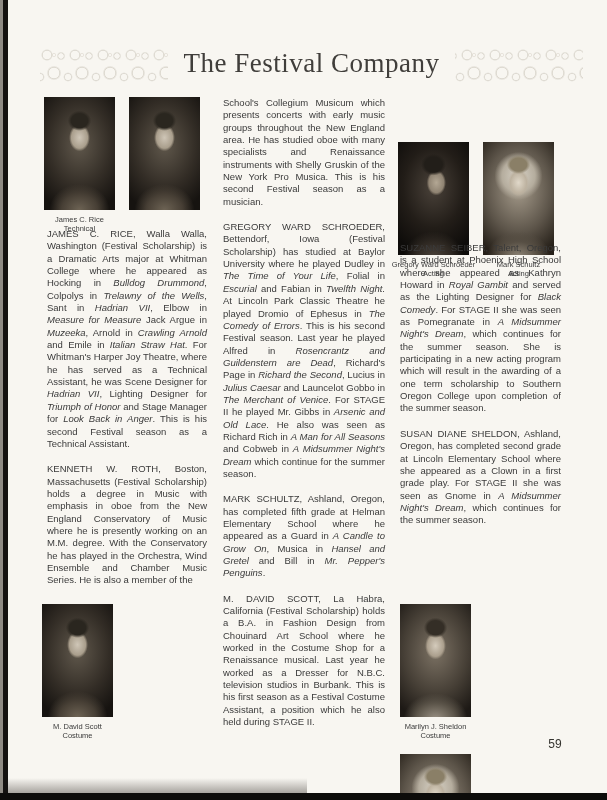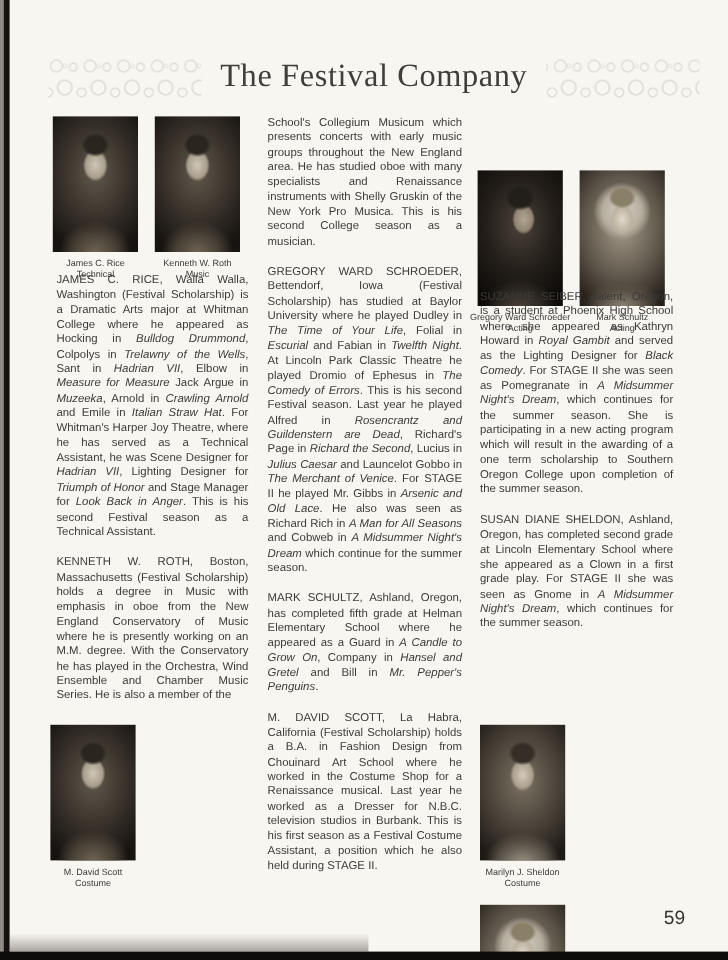--- a/index.html
+++ b/index.html
@@ -70,22 +70,22 @@
     radial-gradient(ellipse 54px 72px at 50% 42%, #7c7264 0%, #453e35 60%, #1d1915 100%);}
   .ph-light{background:
     radial-gradient(ellipse 15px 12px at 50% 20%, #8a7f67 0%, #8a7f67 55%, rgba(138,127,103,0) 78%),
     radial-gradient(ellipse 13px 17px at 50% 36%, #e0d8c9 0%, #bdb2a0 62%, rgba(170,160,140,0) 80%),
     radial-gradient(ellipse 30px 30px at 50% 30%, #d8d2c6 0%, #b5ad9e 55%, rgba(180,170,155,0) 80%),
     radial-gradient(ellipse 32px 26px at 50% 102%, #8f8678 0%, #574f44 60%, rgba(40,35,29,0) 100%),
     radial-gradient(ellipse 54px 72px at 50% 42%, #a49a8a 0%, #5d554a 60%, #262019 100%);}
   .cap{margin-top:5px;width:120px;margin-left:-24.5px;margin-right:-24.5px;
     text-align:center;color:var(--text);font-size:7.5px;line-height:9.2px;}
   .cap-role{}
-  .page-num{position:absolute;top:757px;left:539px;width:32px;text-align:right;
-    font-size:16px;color:#35342f;}
+  .page-num{position:absolute;top:737px;left:539px;width:32px;text-align:center;
+    font-size:12px;color:#35342f;}
 </style>
 </head>
 <body>
 
 <div class="page">
 
   <div class="edge-gray"></div>
   <div class="edge-black"></div>
 
   <div class="band">
@@ -95,24 +95,20 @@
   <div class="photos photos-top-left">
     <figure class="fig">
       <div class="ph ph-std"></div>
       <figcaption class="cap">
         <div class="cap-name">James C. Rice</div>
         <div class="cap-role">Technical</div>
       </figcaption>
     </figure>
     <figure class="fig">
       <div class="ph ph-std"></div>
-      <figcaption class="cap">
-        <div class="cap-name">Kenneth W. Roth</div>
-        <div class="cap-role">Music</div>
-      </figcaption>
     </figure>
   </div>
 
   <div class="photos photos-top-right">
     <figure class="fig">
       <div class="ph ph-dark"></div>
       <figcaption class="cap">
         <div class="cap-name">Gregory Ward Schroeder</div>
         <div class="cap-role">Acting</div>
       </figcaption>
@@ -125,23 +121,23 @@
       </figcaption>
     </figure>
   </div>
 
   <div class="col col-left">
     <p class="bio"><span>JAMES C. RICE, Walla Walla, Washington (Festival Scholarship) is a Dramatic Arts major at Whitman College where he appeared as Hocking in </span><i>Bulldog Drummond</i><span>, Colpolys in </span><i>Trelawny of the Wells</i><span>, Sant in </span><i>Hadrian VII</i><span>, Elbow in </span><i>Measure for Measure</i><span> Jack Argue in </span><i>Muzeeka</i><span>, Arnold in </span><i>Crawling Arnold</i><span> and Emile in </span><i>Italian Straw Hat</i><span>. For Whitman's Harper Joy Theatre, where he has served as a Technical Assistant, he was Scene Designer for </span><i>Hadrian VII</i><span>, Lighting Designer for </span><i>Triumph of Honor</i><span> and Stage Manager for </span><i>Look Back in Anger</i><span>. This is his second Festival season as a Technical Assistant.</span></p>
     <p class="bio"><span>KENNETH W. ROTH, Boston, Massachusetts (Festival Scholarship) holds a degree in Music with emphasis in oboe from the New England Conservatory of Music where he is presently working on an M.M. degree. With the Conservatory he has played in the Orchestra, Wind Ensemble and Chamber Music Series. He is also a member of the</span></p>
   </div>
 
   <div class="col col-middle">
-    <p class="bio"><span>School's Collegium Musicum which presents concerts with early music groups throughout the New England area. He has studied oboe with many specialists and Renaissance instruments with Shelly Gruskin of the New York Pro Musica. This is his second College season as a musician.</span></p>
+    <p class="bio"><span>School's Collegium Musicum which presents concerts with early music groups throughout the New England area. He has studied oboe with many specialists and Renaissance instruments with Shelly Gruskin of the New York Pro Musica. This is his second Festival season as a musician.</span></p>
     <p class="bio"><span>GREGORY WARD SCHROEDER, Bettendorf, Iowa (Festival Scholarship) has studied at Baylor University where he played Dudley in </span><i>The Time of Your Life</i><span>, Folial in </span><i>Escurial</i><span> and Fabian in </span><i>Twelfth Night</i><span>. At Lincoln Park Classic Theatre he played Dromio of Ephesus in </span><i>The Comedy of Errors</i><span>. This is his second Festival season. Last year he played Alfred in </span><i>Rosencrantz and Guildenstern are Dead</i><span>, Richard's Page in </span><i>Richard the Second</i><span>, Lucius in </span><i>Julius Caesar</i><span> and Launcelot Gobbo in </span><i>The Merchant of Venice</i><span>. For STAGE II he played Mr. Gibbs in </span><i>Arsenic and Old Lace</i><span>. He also was seen as Richard Rich in </span><i>A Man for All Seasons</i><span> and Cobweb in </span><i>A Midsummer Night's Dream</i><span> which continue for the summer season.</span></p>
-    <p class="bio"><span>MARK SCHULTZ, Ashland, Oregon, has completed fifth grade at Helman Elementary School where he appeared as a Guard in </span><i>A Candle to Grow On</i><span>, Company in </span><i>Hansel and Gretel</i><span> and Bill in </span><i>Mr. Pepper's Penguins</i><span>.</span></p>
+    <p class="bio"><span>MARK SCHULTZ, Ashland, Oregon, has completed fifth grade at Helman Elementary School where he appeared as a Guard in </span><i>A Candle to Grow On</i><span>, Musica in </span><i>Hansel and Gretel</i><span> and Bill in </span><i>Mr. Pepper's Penguins</i><span>.</span></p>
     <p class="bio"><span>M. DAVID SCOTT, La Habra, California (Festival Scholarship) holds a B.A. in Fashion Design from Chouinard Art School where he worked in the Costume Shop for a Renaissance musical. Last year he worked as a Dresser for N.B.C. television studios in Burbank. This is his first season as a Festival Costume Assistant, a position which he also held during STAGE II.</span></p>
   </div>
 
   <div class="col col-right">
     <p class="bio"><span>SUZANNE SEIBER, Talent, Oregon, is a student at Phoenix High School where she appeared as Kathryn Howard in </span><i>Royal Gambit</i><span> and served as the Lighting Designer for </span><i>Black Comedy</i><span>. For STAGE II she was seen as Pomegranate in </span><i>A Midsummer Night's Dream</i><span>, which continues for the summer season. She is participating in a new acting program which will result in the awarding of a one term scholarship to Southern Oregon College upon completion of the summer season.</span></p>
     <p class="bio"><span>SUSAN DIANE SHELDON, Ashland, Oregon, has completed second grade at Lincoln Elementary School where she appeared as a Clown in a first grade play. For STAGE II she was seen as Gnome in </span><i>A Midsummer Night's Dream</i><span>, which continues for the summer season.</span></p>
   </div>
 
   <div class="photos photos-bottom-left">
     <figure class="fig">

